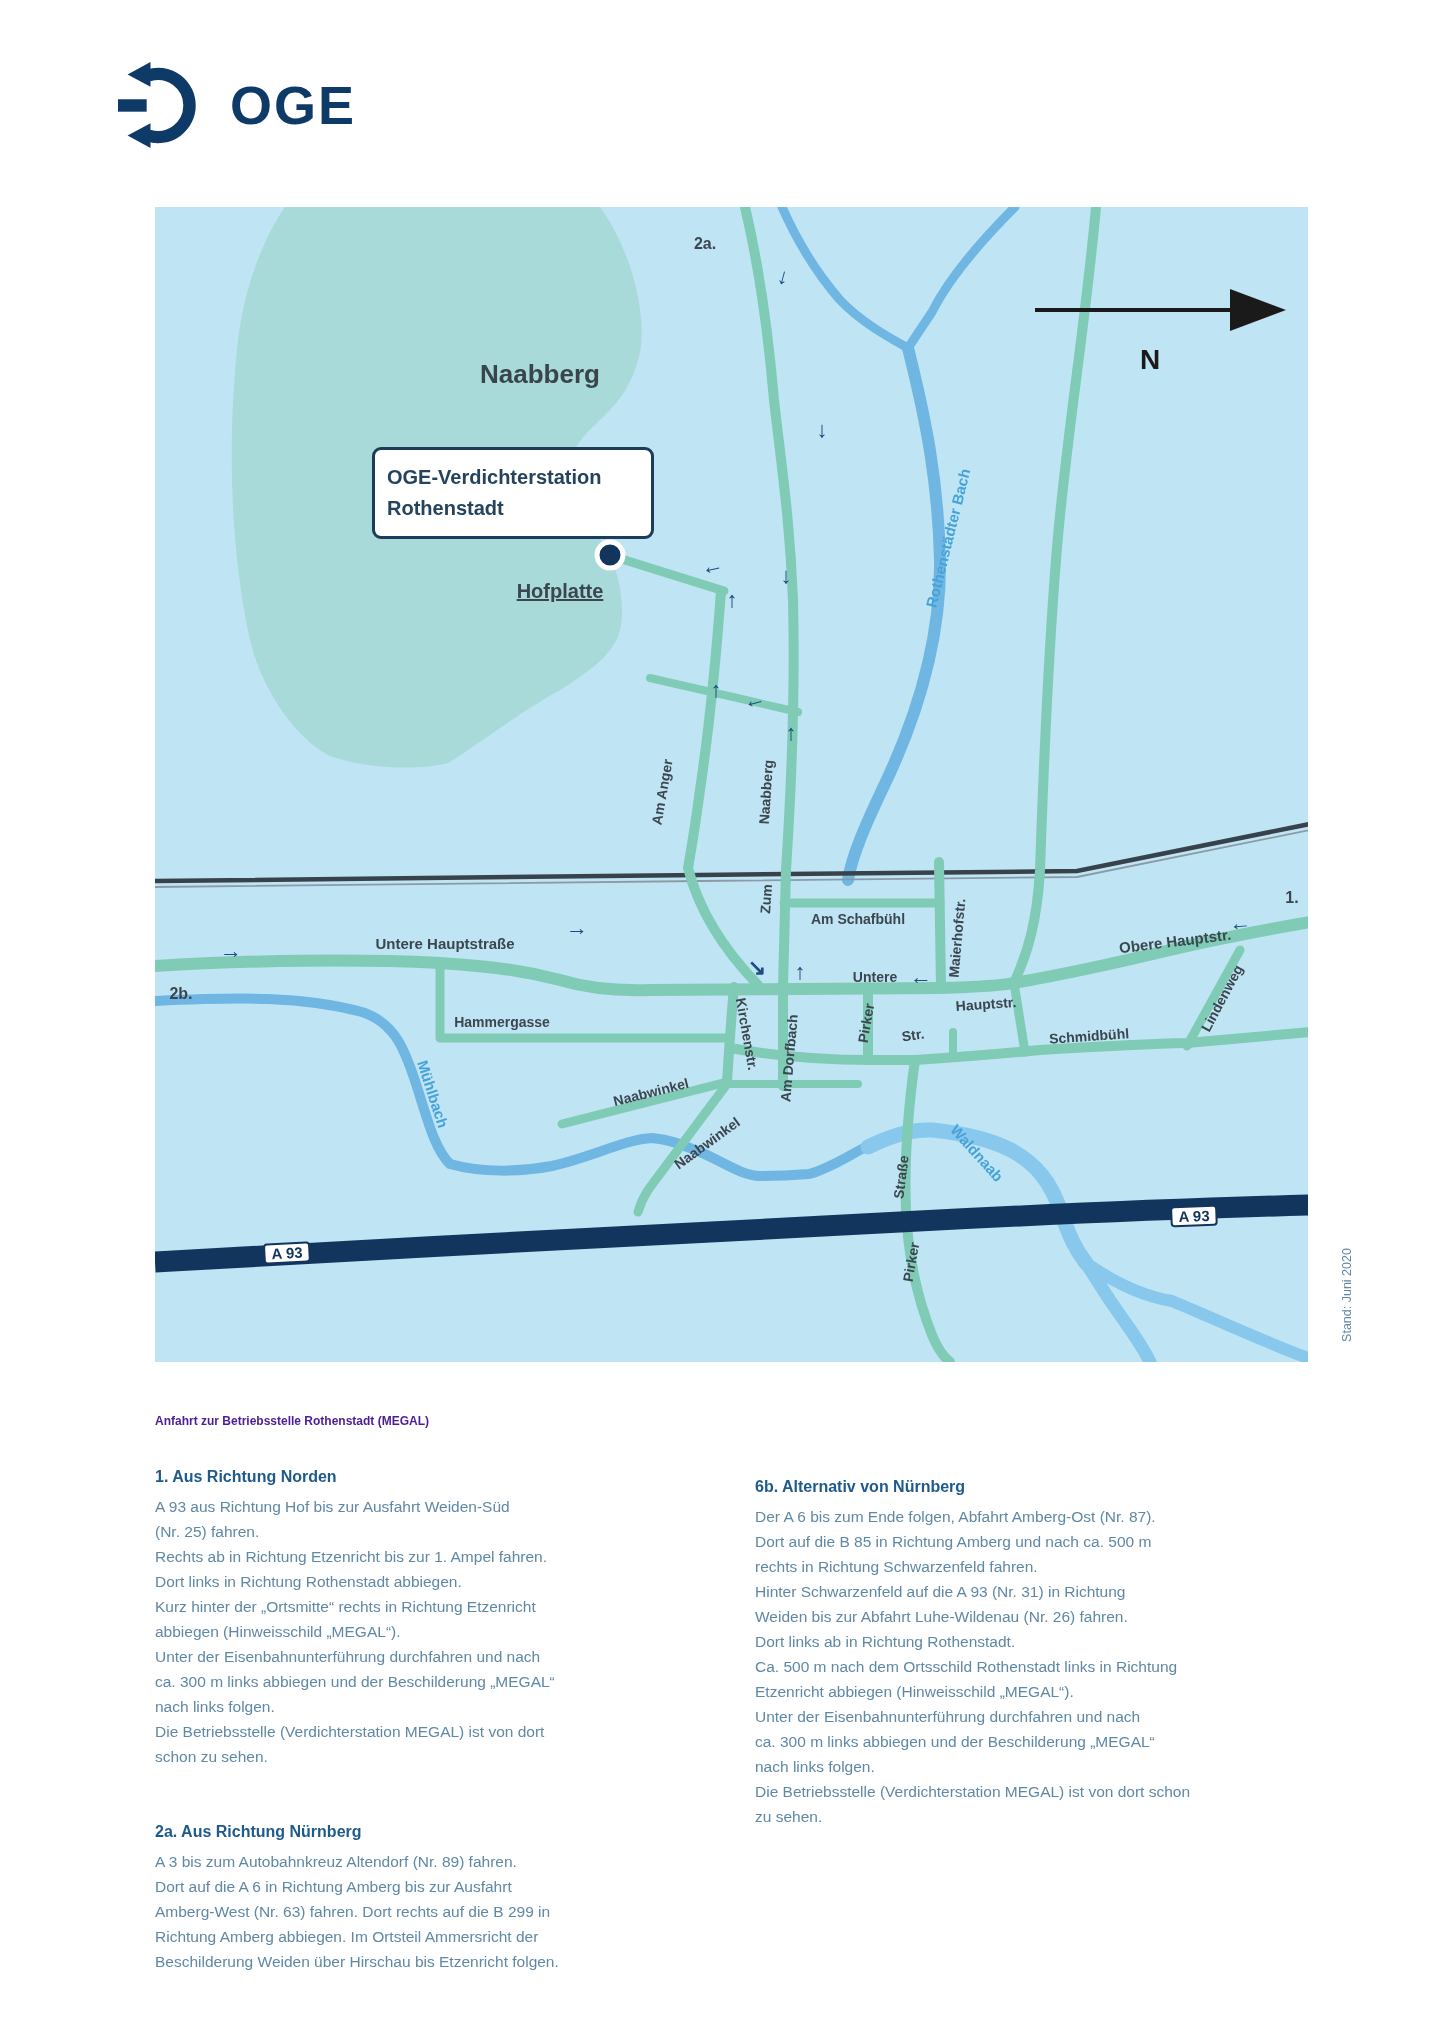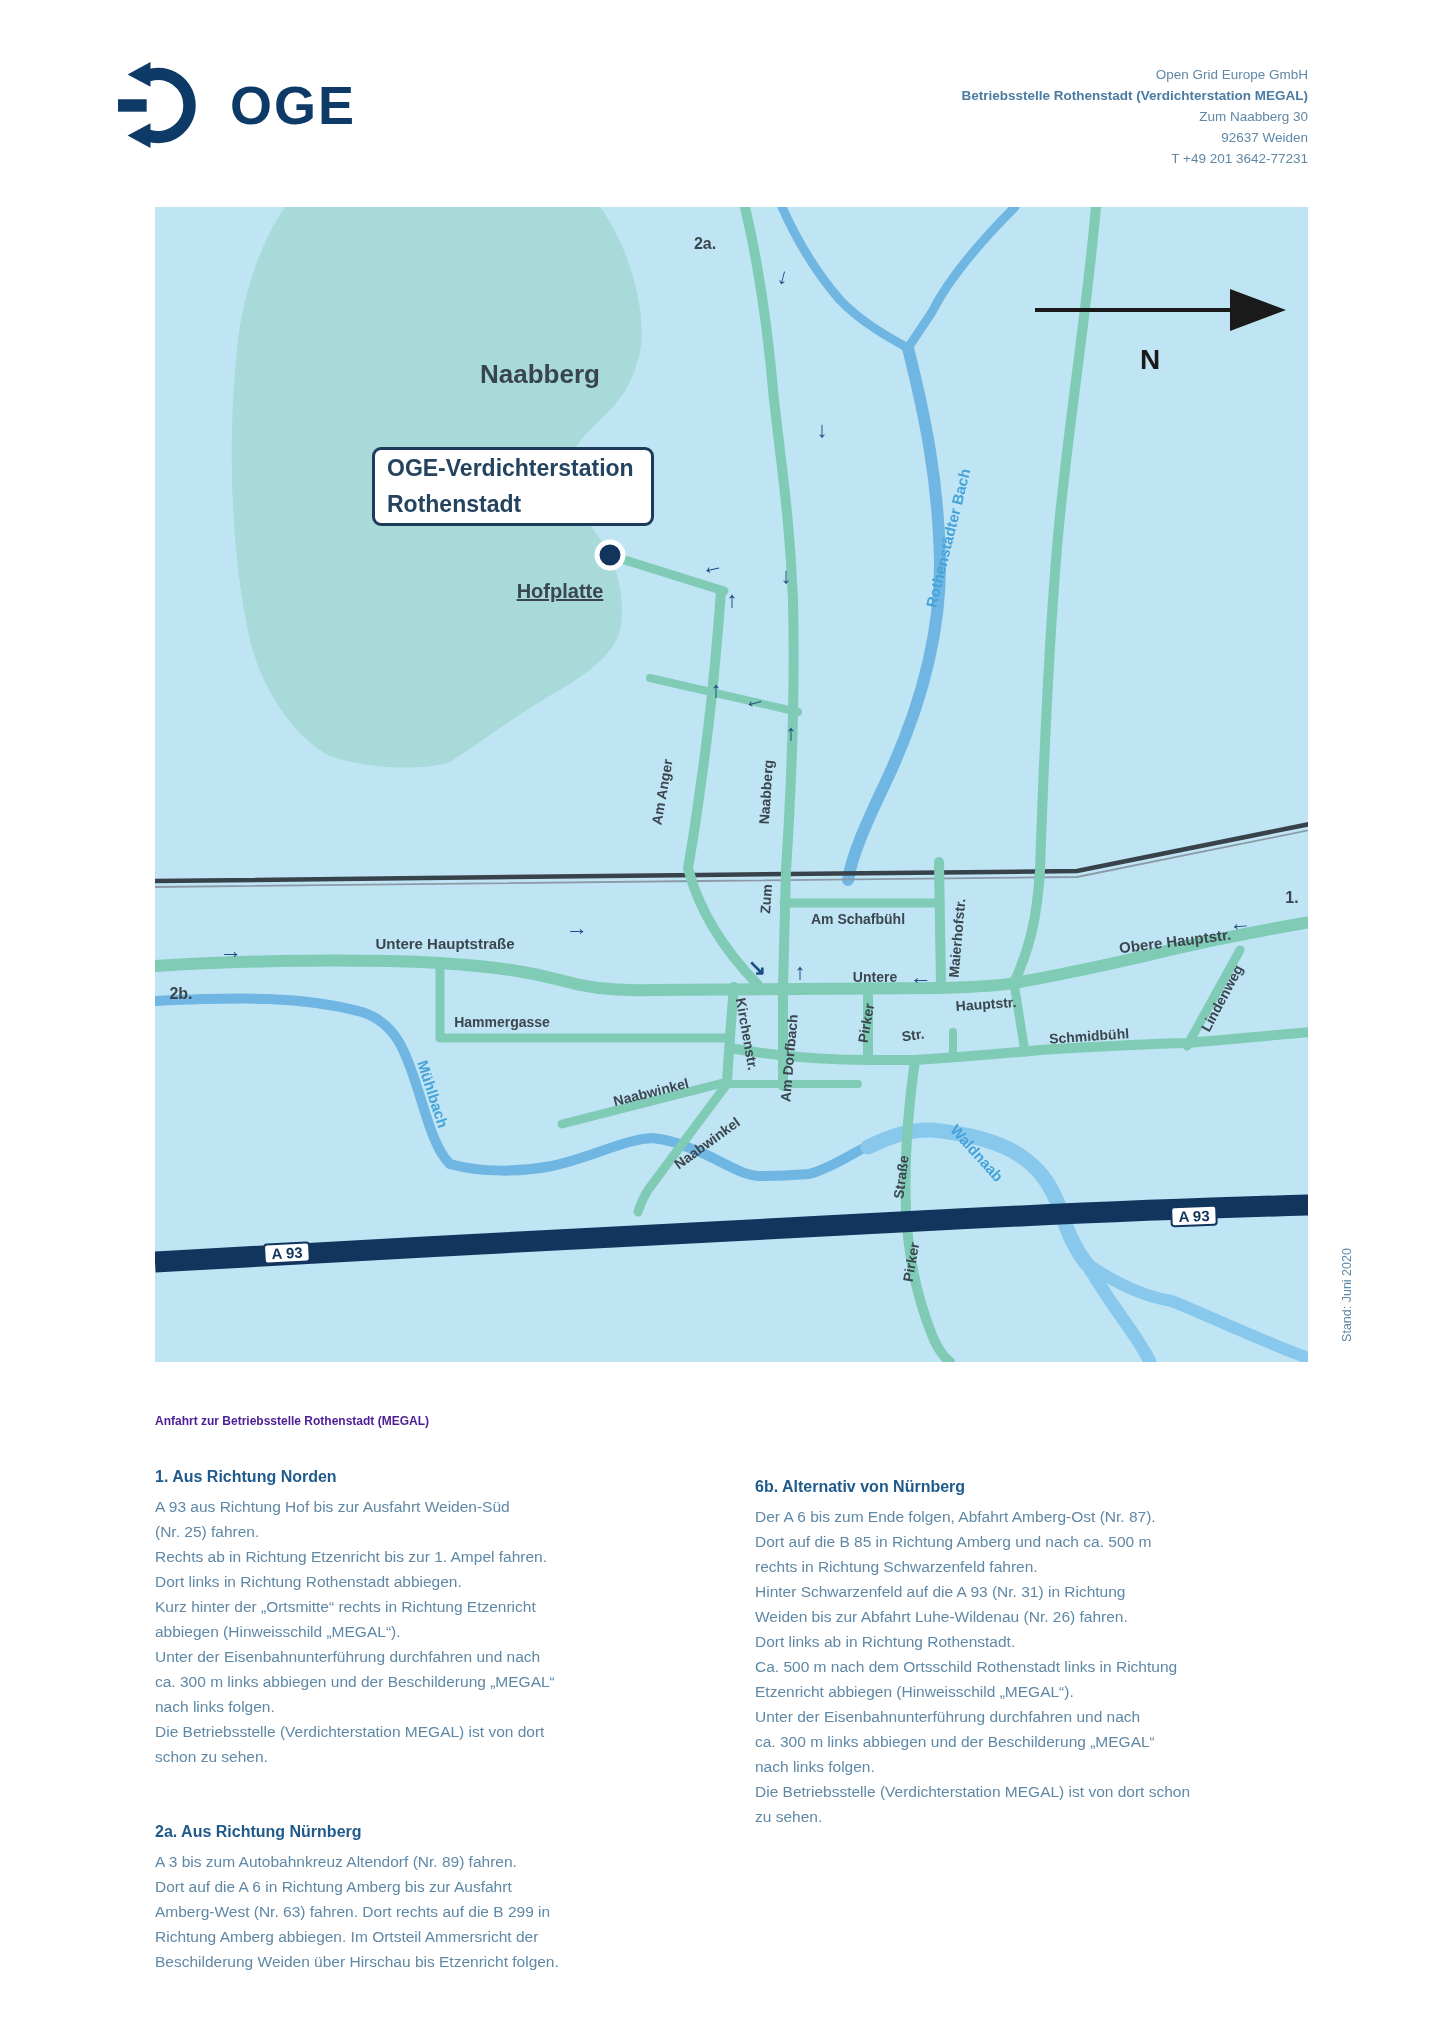--- a/index.html
+++ b/index.html
@@ -19,22 +19,22 @@
   .water{color:#45a3da;}
   .area-lg{font-size:26px;color:#39444c;}
   .area-md{font-size:20px;}
   .marker{font-size:16px;}
   .north-n{font-size:28px;color:#1a1a1a;}
   .street-lg{font-size:15px;}
   .arrow{color:#1c4d82;font-size:22px;font-weight:bold;}
   .badge{border:2px solid #12355e;background:#ffffff;color:#12355e;font-weight:bold;
          font-size:15px;padding:1px 6px;border-radius:4px;}
   .station-box{position:absolute;left:372px;top:447px;width:252px;background:#ffffff;
-         border:3px solid #1d3c5c;border-radius:9px;padding:1px 12px;
-         font-size:23px;font-weight:bold;color:#24435f;line-height:1.55;white-space:pre-line;}
+         border:3px solid #1d3c5c;border-radius:9px;padding:12px 12px;
+         font-size:20px;font-weight:bold;color:#24435f;line-height:1.55;white-space:pre-line;}
   .stand{position:absolute;left:1347px;top:1295px;transform:translate(-50%,-50%) rotate(-90deg);
          font-size:12.5px;color:#5f88a6;white-space:nowrap;}
   
   .col{position:absolute;top:1414px;width:530px;}
   .col-left{left:155px;}
   .col-right{left:755px;}
   .dir-title{font-size:12px;font-weight:bold;color:#4c1d95;margin:0 0 40px 0;}
   .dir-head{font-size:16px;font-weight:bold;color:#1f5a8c;margin:0 0 8px 0;}
   .para{font-size:15.5px;line-height:25px;color:#5f88a6;white-space:pre-line;margin:0;}
   .gap-lg{margin-top:54px;}
@@ -48,27 +48,20 @@
   <div class="logo">
     <svg width="86" height="90" viewBox="0 0 90 90">
       <path d="M 32,14 A 33,33 0 1 1 32,77" fill="none" stroke="#0e3a68" stroke-width="13"></path>
       <polygon points="34,0 10,13 34,26" fill="#0e3a68"></polygon>
       <polygon points="34,64 10,77 34,90" fill="#0e3a68"></polygon>
       <rect x="0" y="39" width="30" height="13" fill="#0e3a68"></rect>
     </svg>
     <span class="logo-word">OGE</span>
   </div>
 
-  <div class="addr">
-    <div>Open Grid Europe GmbH</div>
-    <div class="bold">Betriebsstelle Rothenstadt (Verdichterstation MEGAL)</div>
-    <div>Zum Naabberg 30</div>
-    <div>92637 Weiden</div>
-    <div>T +49 201 3642-77231</div>
-  </div>
 
   <svg class="map-svg" viewBox="155 207 1153 1155">
 
     <g>
       <path fill="#a7dad8" d="M 285,207 L 600,207
         C 638,260 648,330 638,360 C 628,395 612,408 595,425
         C 578,440 566,460 567,482 C 568,505 590,522 602,542
         C 612,558 622,580 622,612 C 622,640 612,658 560,690
         C 520,712 470,750 448,763 C 420,770 370,770 330,756
         C 295,738 262,690 250,640 C 232,560 226,450 238,340

